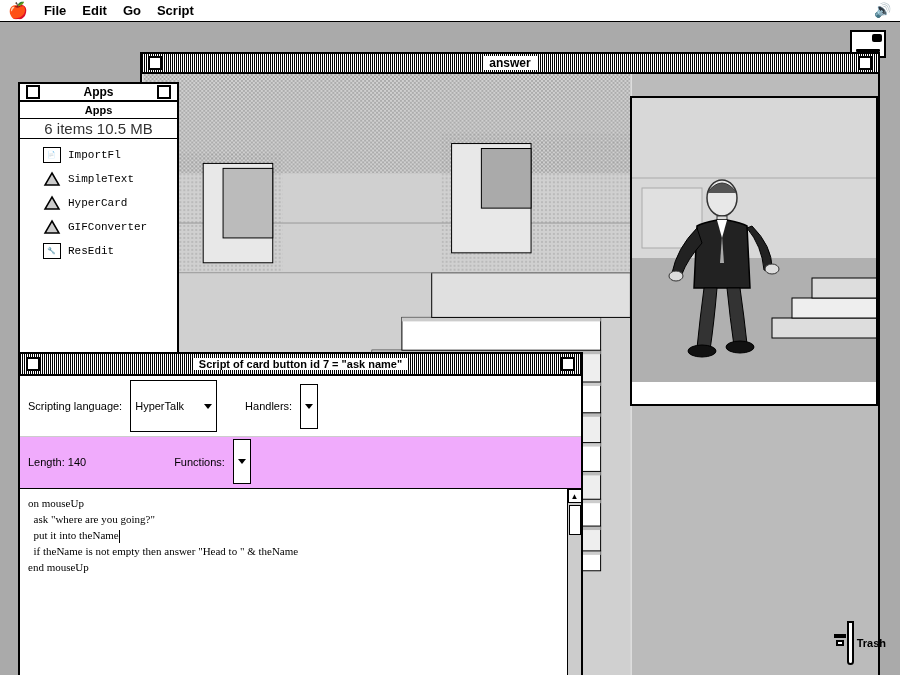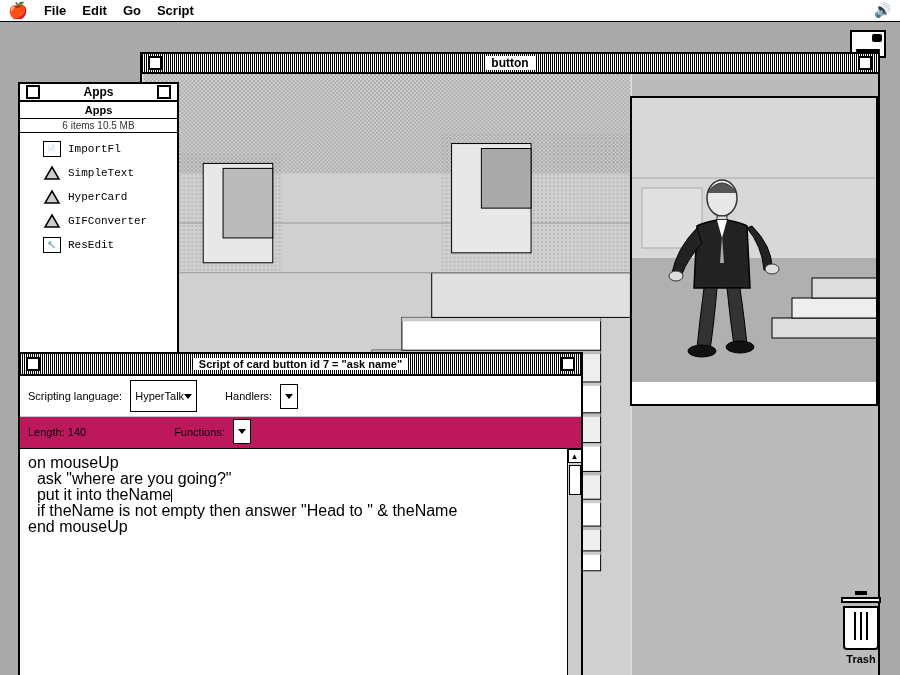--- a/index.html
+++ b/index.html
@@ -166,21 +166,21 @@
       height: 18px;
     }
     .apps-header {
       background: #fff;
       border-bottom: 1px solid #000;
       padding: 2px 4px;
       font-size: 11px;
       text-align: center;
     }
     .apps-subheader {
-      font-size: 10px;
+      font-size: 15px;
       color: #333;
       text-align: center;
       padding: 1px 2px;
       border-bottom: 1px solid #000;
     }
     .apps-content {
       padding: 4px 20px;
       font-family: Liberation Mono, monospace;
     }
     .app-item {
@@ -237,37 +237,37 @@
       z-index: 1;
     }
     .control-label {
       font-size: 11px;
     }
     .dropdown {
       display: inline-flex;
       align-items: center;
       border: 1px solid #000;
       background: #fff;
-      padding: 9px 4px;
+      padding: 19px 4px;
       font-size: 11px;
       cursor: pointer;
-      gap: 0;
+      gap: 20px;
     }
     .dropdown-arrow {
       width: 0;
       height: 0;
       border-left: 4px solid transparent;
       border-right: 4px solid transparent;
       border-top: 5px solid #000;
     }
     .script-body {
       background: #fff;
       flex: 1;
-      font-family: Liberation Sans, sans-serif;
-      font-size: 16px;
+      font-family: Liberation Serif, serif;
+      font-size: 11px;
       padding: 6px 8px;
       height: calc(100% - 80px);
       position: relative;
       overflow: hidden;
     }
     .script-line {
       line-height: 16px;
       white-space: pre;
     }
     .cursor-line {
@@ -343,21 +343,21 @@
       border-top: 1px solid #000;
     }
 
     
     .trash-icon {
       position: absolute;
       bottom: 10px;
       right: 14px;
       width: 50px;
       display: flex;
-      flex-direction: column;
+      flex-direction: row;
       align-items: center;
       gap: 3px;
     }
     .trash-body {
       width: 36px;
       height: 44px;
       border: 2px solid #000;
       background: #fff;
       position: relative;
       border-radius: 0 0 4px 4px;
@@ -452,21 +452,21 @@
 <div class="desktop">
 
   <div class="disk-icon" style="top:8px; right:14px;">
     <div class="disk-notch"></div>
     <div class="disk-slot"></div>
   </div>
 
   <div class="mac-window castle-window">
     <div class="mac-window-titlebar">
       <div class="mac-window-close"></div>
-      <span class="mac-window-title">button</span>
+      <span class="mac-window-title">answer</span>
       <div class="mac-window-zoom"></div>
     </div>
     <div class="castle-content">
 
       <div class="staircase-area">
         <svg class="staircase-svg" viewBox="0 0 490 618" xmlns="http://www.w3.org/2000/svg">
 
           <rect width="490" height="618" fill="#d0d0d0"></rect>
 
           <pattern id="checker" x="0" y="0" width="4" height="4" patternUnits="userSpaceOnUse">
@@ -639,21 +639,21 @@
       <div class="dropdown">
         <span>HyperTalk</span>
         <span class="dropdown-arrow"></span>
       </div>
       <span style="margin-left:20px;" class="control-label">Handlers:</span>
       <div class="dropdown">
         <span class="dropdown-arrow"></span>
       </div>
     </div>
 
-    <div style="background:#be185d; padding:2px 8px 4px; border-bottom:1px solid #000; display:flex; align-items:center; gap:8px;">
+    <div style="background:#f0abfc; padding:2px 8px 4px; border-bottom:1px solid #000; display:flex; align-items:center; gap:8px;">
       <span class="control-label"><span>Length:</span> <span>140</span></span>
       <span style="margin-left:80px;" class="control-label">Functions:</span>
       <div class="dropdown">
         <span class="dropdown-arrow"></span>
       </div>
     </div>
 
     <div style="position:relative; height:calc(100% - 70px);">
       <div class="script-body" style="padding-right:18px; padding-bottom:18px;">
         <div class="script-line">on mouseUp</div>

